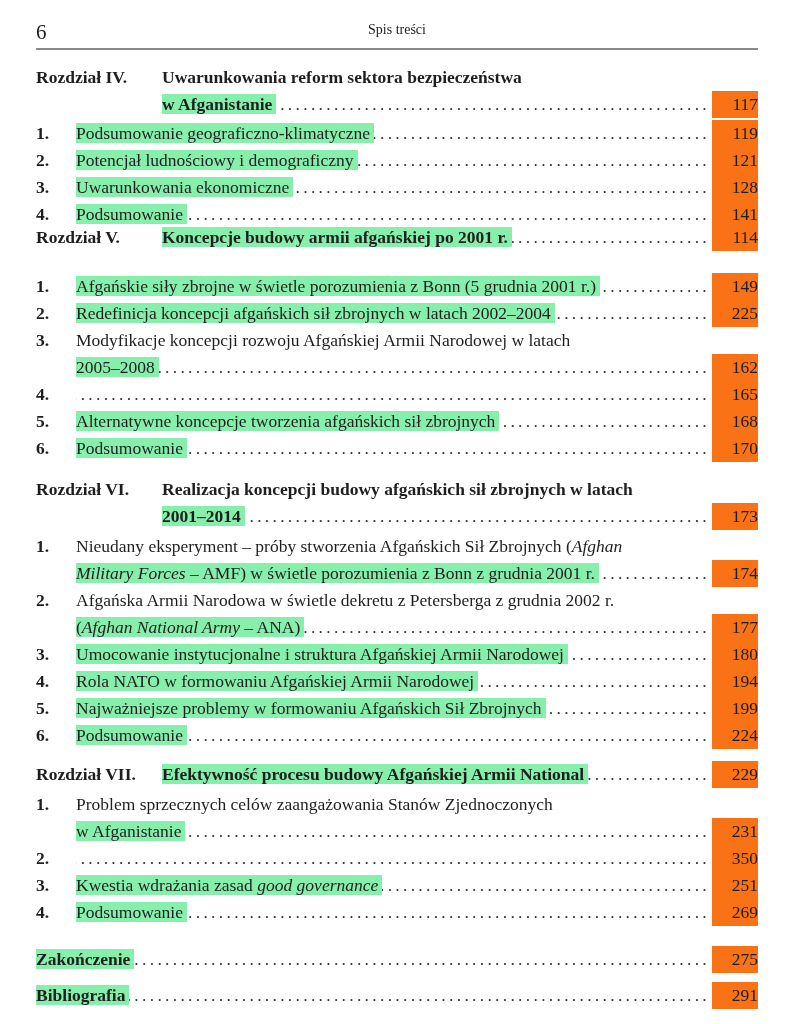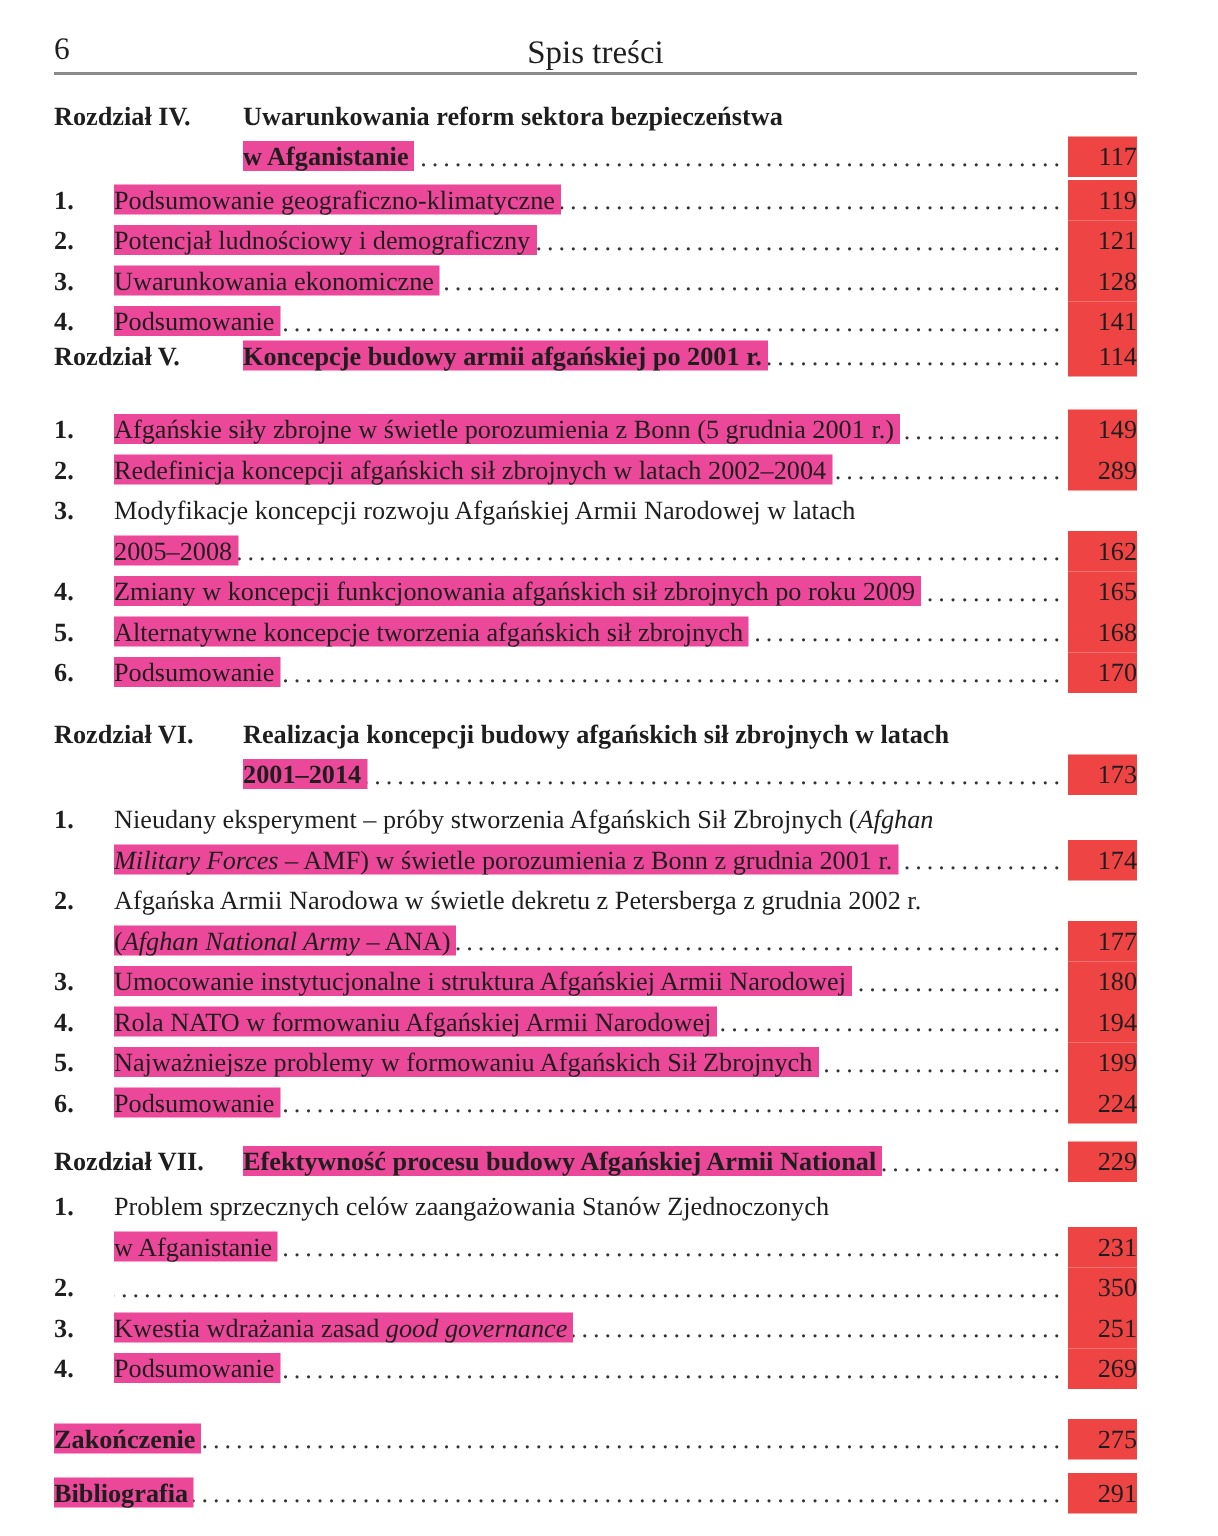--- a/index.html
+++ b/index.html
@@ -7,26 +7,26 @@
     width: 812px; height: 1024px; overflow: hidden; position: relative;
     font-family: "Liberation Serif", "DejaVu Serif", serif;
     color: #1e1e1e;
   }
   .page { position: absolute; left: 36px; top: 0; width: 722px; }
   .running-head {
     position: relative; height: 48px; border-bottom: 2px solid #8a8a8a;
     font-size: 19px;
   }
   .running-head .pnum { position: absolute; left: 0; top: 20px; font-size: 21px; }
-  .running-head .title { position: absolute; left: 0; right: 0; top: 22px; text-align: center; font-size: 22px; }
+  .running-head .title { position: absolute; left: 0; right: 0; top: 22px; text-align: center; font-size: 14px; }
 
   .line { position: absolute; left: 0; width: 722px; font-size: 17.5px; line-height: 27px; height: 27px; white-space: nowrap; }
   .line .num { position: absolute; font-weight: bold; }
   .line .text { position: absolute; overflow: hidden; }
-  .line .text .lbl { background: #ec4899; padding-right: 4px; position: relative; z-index: 2; margin-top: 34px; }
+  .line .text .lbl { background: #86efac; padding-right: 4px; position: relative; z-index: 2; margin-top: 34px; }
   .line .dots {
     position: absolute; height: 27px; overflow: hidden; letter-spacing: 3.3px;
     color: #333;
   }
   .line .pg { position: absolute; right: 0; text-align: right; width: 40px; }
   .bold { font-weight: bold; }
   .it { font-style: italic; }
 
   .chap-label { position: absolute; left: 0; font-weight: bold; }
 </style>
@@ -85,34 +85,33 @@
   <div class="line" style="top:273px">
     <span class="num">1.</span>
     <span class="text" style="left:40px;right:48px"><span class="lbl">Afgańskie siły zbrojne w świetle porozumienia z Bonn (5 grudnia 2001 r.)</span></span>
     <span class="dots" style="left:40px;right:48px">................................................................................................................................</span>
     <span class="pg">149</span>
   </div>
   <div class="line" style="top:300px">
     <span class="num">2.</span>
     <span class="text" style="left:40px;right:48px"><span class="lbl">Redefinicja koncepcji afgańskich sił zbrojnych w latach 2002–2004</span></span>
     <span class="dots" style="left:40px;right:48px">................................................................................................................................</span>
-    <span class="pg">289</span>
+    <span class="pg">225</span>
   </div>
   <div class="line" style="top:327px">
     <span class="num">3.</span>
     <span class="text" style="left:40px">Modyfikacje koncepcji rozwoju Afgańskiej Armii Narodowej w latach</span>
   </div>
   <div class="line" style="top:354px">
     <span class="text" style="left:40px;right:48px"><span class="lbl">2005–2008</span></span>
     <span class="dots" style="left:40px;right:48px">................................................................................................................................</span>
     <span class="pg">162</span>
   </div>
   <div class="line" style="top:381px">
     <span class="num">4.</span>
-    <span class="text" style="left:40px;right:48px"><span class="lbl">Zmiany w koncepcji funkcjonowania afgańskich sił zbrojnych po roku 2009</span></span>
     <span class="dots" style="left:40px;right:48px">................................................................................................................................</span>
     <span class="pg">165</span>
   </div>
   <div class="line" style="top:408px">
     <span class="num">5.</span>
     <span class="text" style="left:40px;right:48px"><span class="lbl">Alternatywne koncepcje tworzenia afgańskich sił zbrojnych</span></span>
     <span class="dots" style="left:40px;right:48px">................................................................................................................................</span>
     <span class="pg">168</span>
   </div>
   <div class="line" style="top:435px">
@@ -218,14 +217,14 @@
     <span class="text bold" style="left:0;right:48px"><span class="lbl">Bibliografia</span></span>
     <span class="dots" style="left:0;right:48px">................................................................................................................................</span>
     <span class="pg">291</span>
   </div>
 </div>
 
 <style>
   
   .line .text { z-index: 2; }
   .line .dots { z-index: 1; text-align: right; direction: rtl; }
-  .line .pg { z-index: 3; background: #ef4444; padding-left: 6px; }
+  .line .pg { z-index: 3; background: #f97316; padding-left: 6px; }
 </style>
 
 </body></html>

